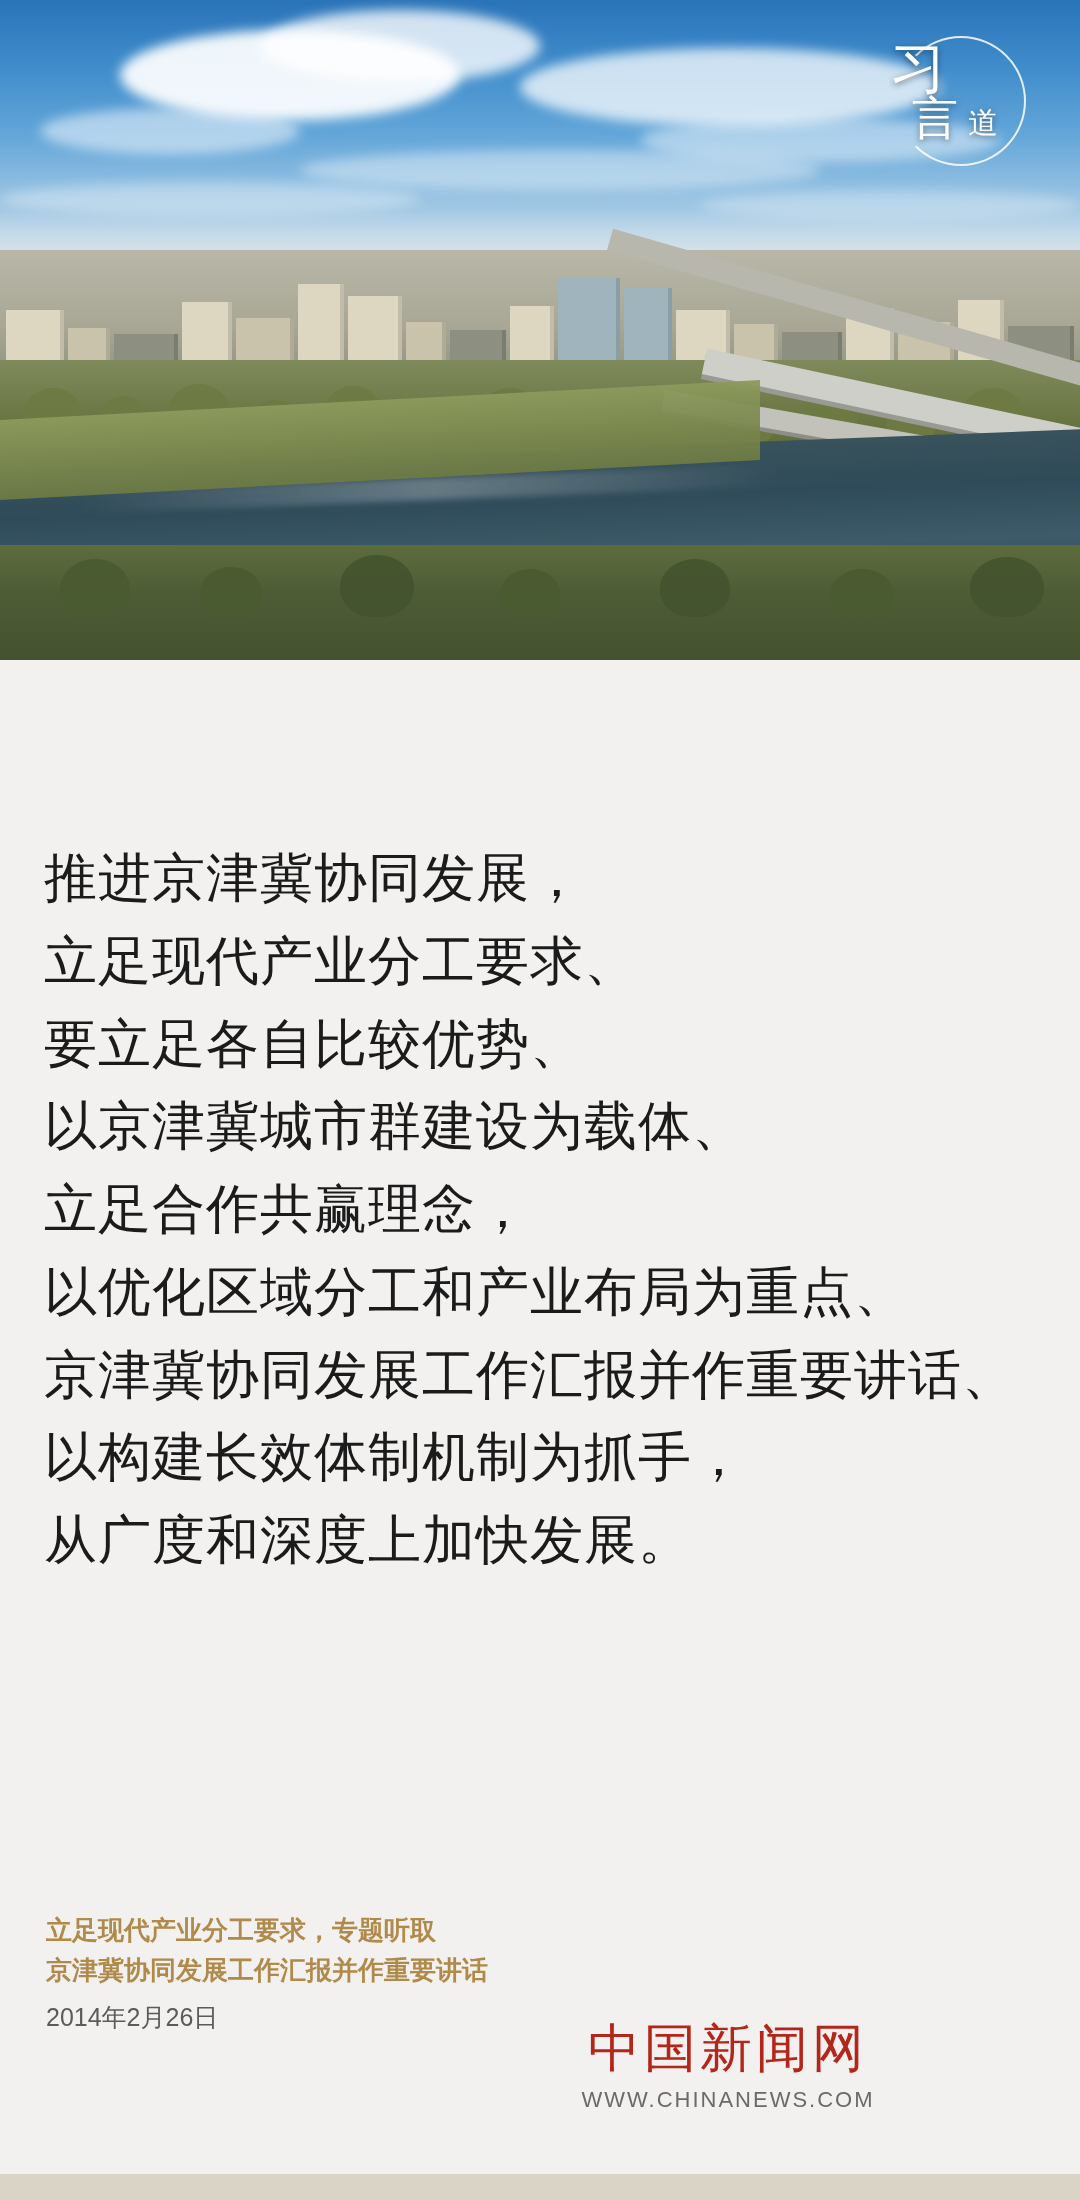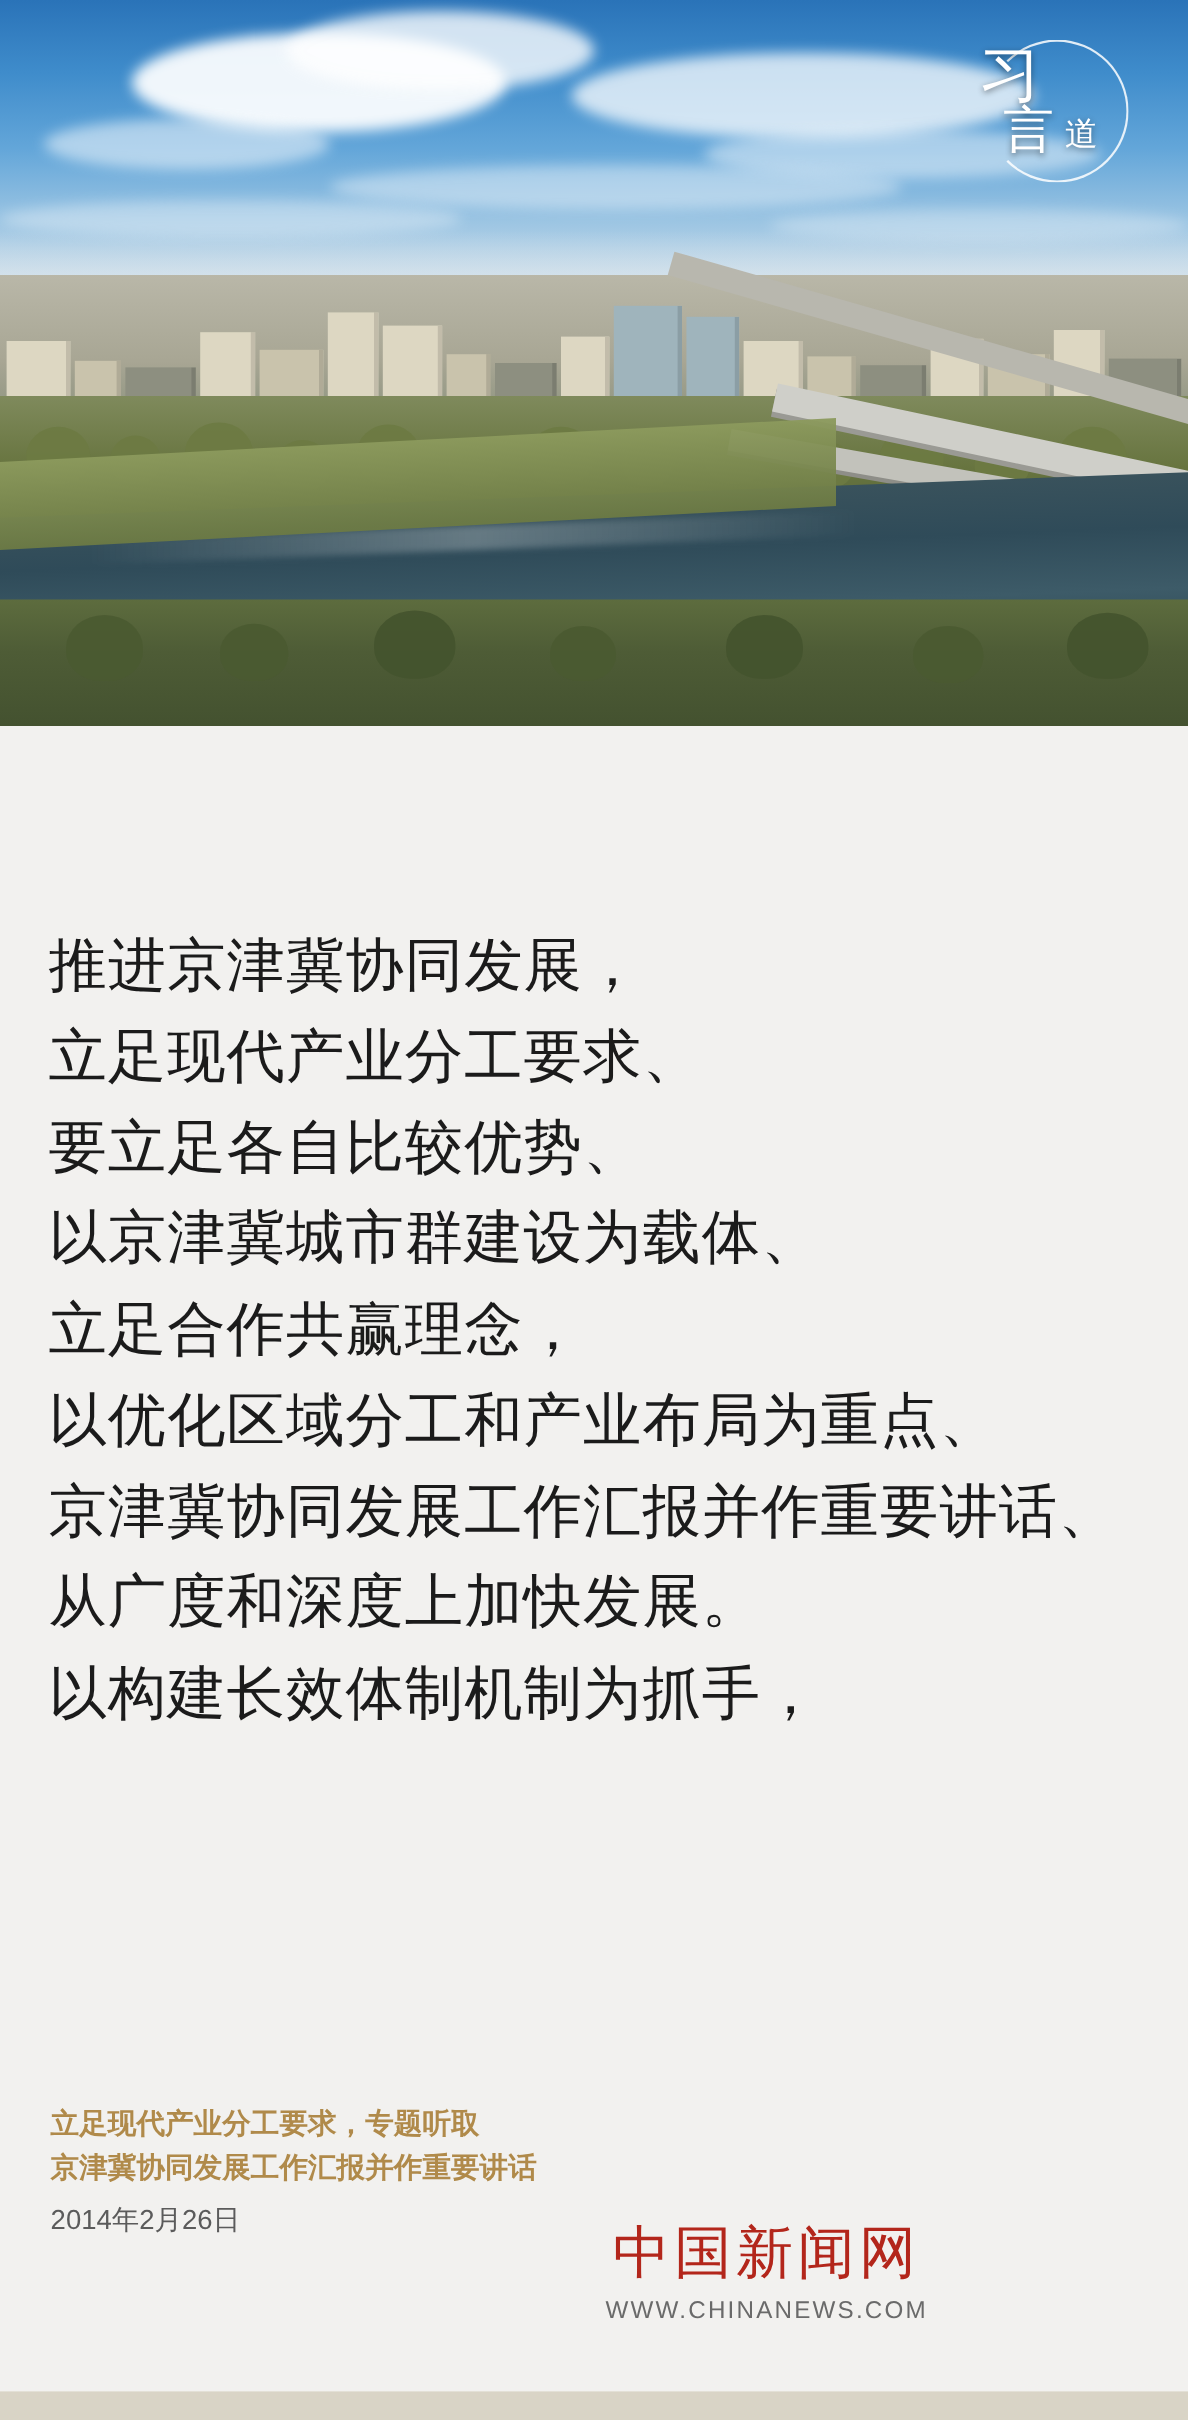--- a/index.html
+++ b/index.html
@@ -219,20 +219,21 @@
   }
 
   
   .body {
     position: absolute;
     left: 0;
     top: 660px;
     width: 908px;
     height: 1460px;
     background: #f2f1ef;
+    padding-left: 31px;
   }
   .quote {
     position: absolute;
     left: 44px;
     top: 185px;
     width: 1000px;
   }
   .quote p {
     margin: 0 0 16px 0;
     font-family: "Liberation Serif", serif;
@@ -435,22 +436,22 @@
   <div class="body">
 
     <div class="quote">
       <p>推进京津冀协同发展，</p>
       <p>立足现代产业分工要求、</p>
       <p>要立足各自比较优势、</p>
       <p>以京津冀城市群建设为载体、</p>
       <p>立足合作共赢理念，</p>
       <p>以优化区域分工和产业布局为重点、</p>
       <p>京津冀协同发展工作汇报并作重要讲话、</p>
+      <p>以构建长效体制机制为抓手，</p>
       <p>从广度和深度上加快发展。</p>
-      <p>以构建长效体制机制为抓手，</p>
     </div>
 
     <div class="footer">
       <div class="sig-line">立足现代产业分工要求，专题听取</div>
       <div class="sig-line">京津冀协同发展工作汇报并作重要讲话</div>
       <div class="sig-date">2014年2月26日</div>
     </div>
 
     <div class="brand">
       <div class="cn">中国新闻网</div>

